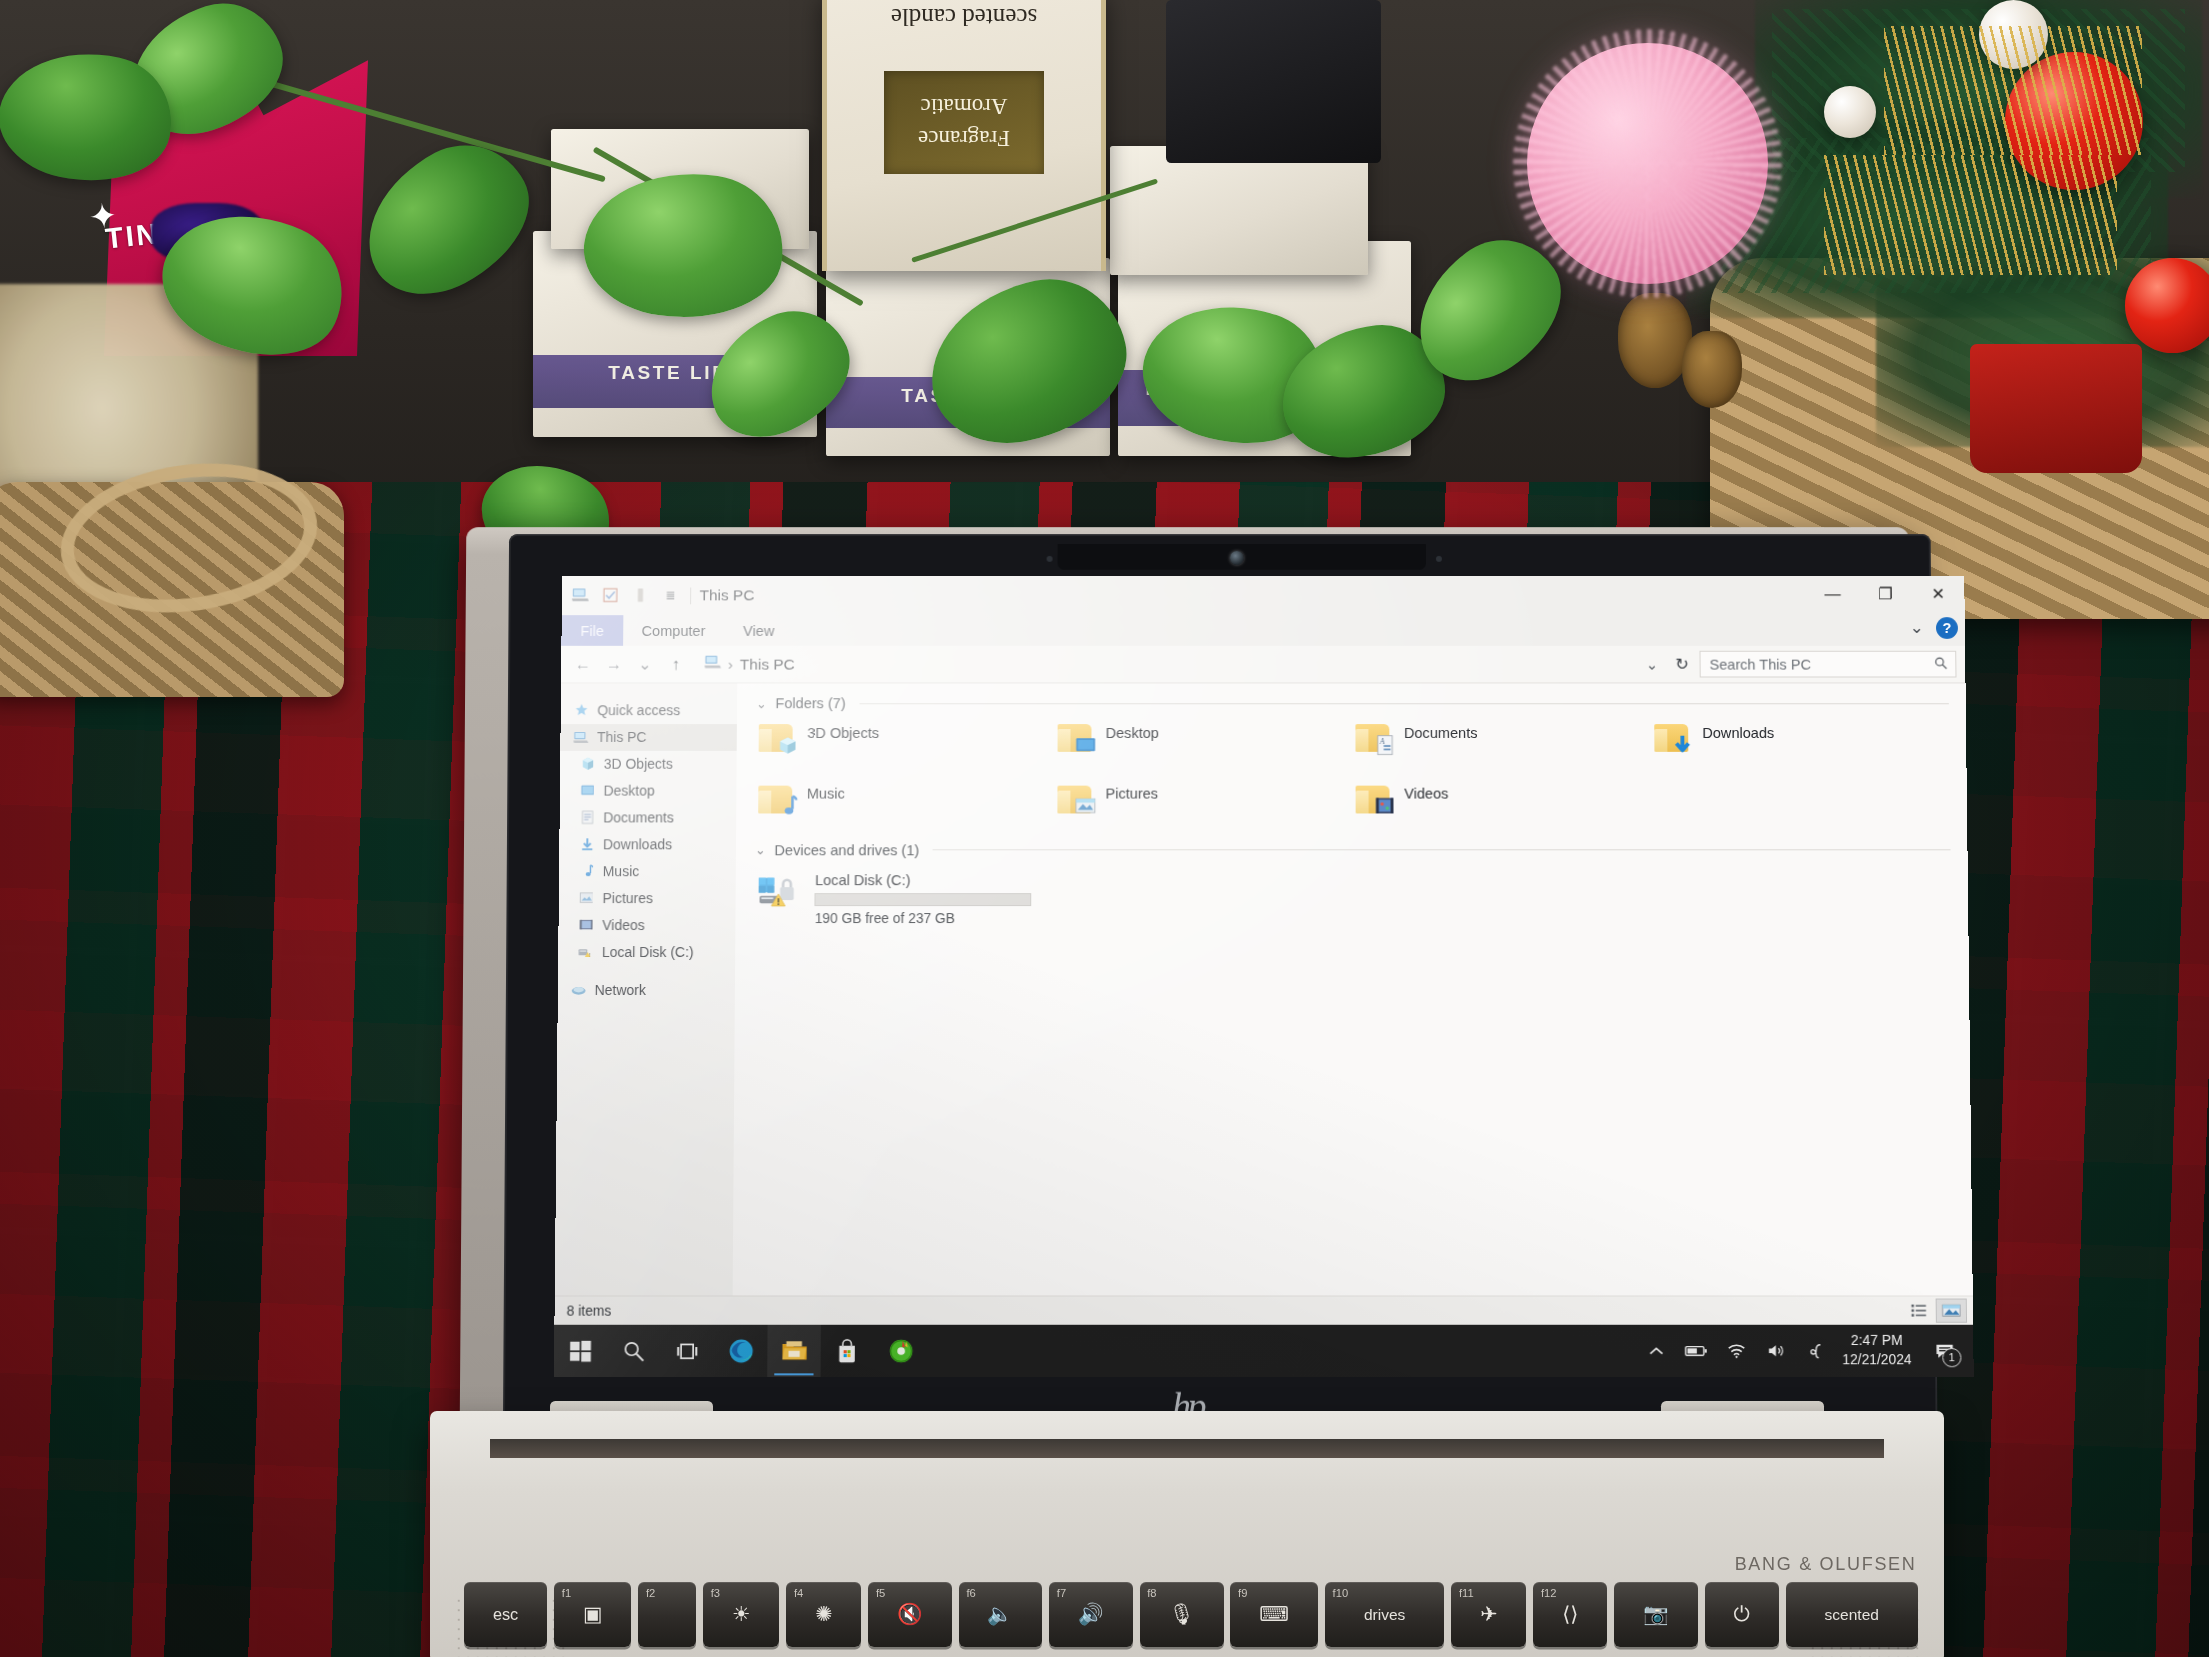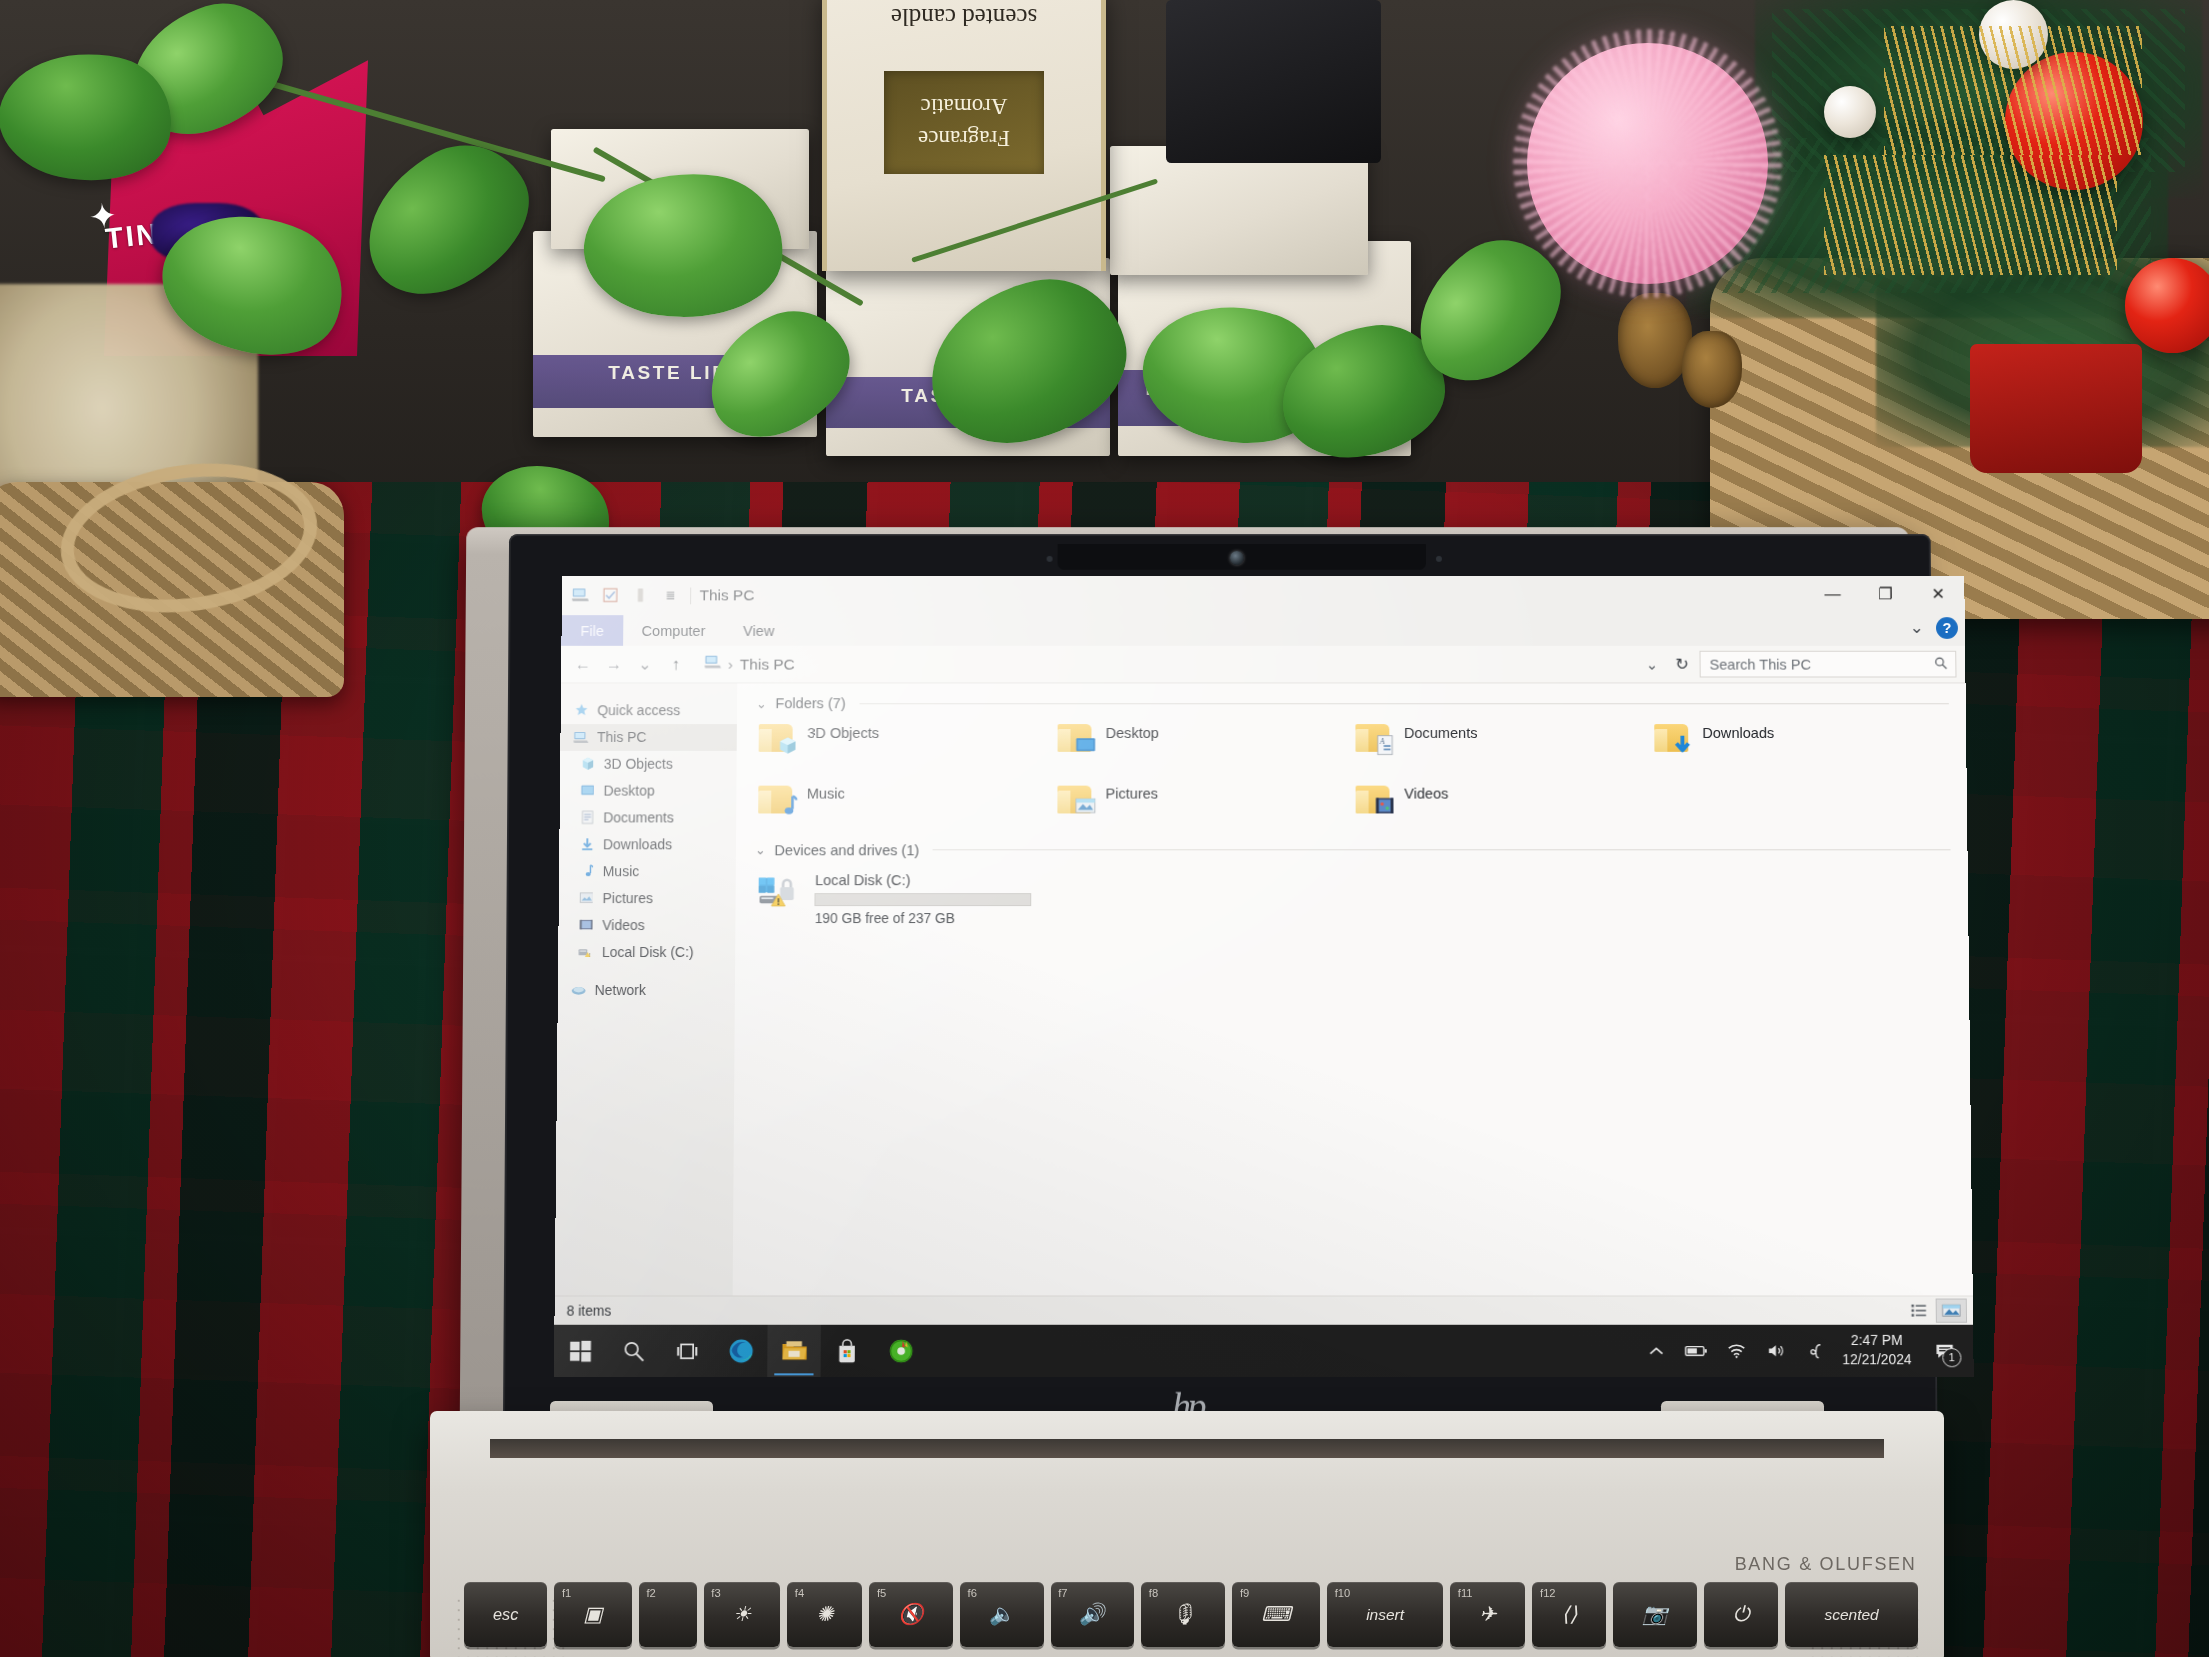--- a/index.html
+++ b/index.html
@@ -301,21 +301,21 @@
     border-radius: 6px;
     box-shadow: 0 2.6px 0 rgba(0,0,0,.4), inset 0 0.9px 0 rgba(255,255,255,.12);
     position:relative;
     color:#e6e3dd;
     display:flex; align-items:center; justify-content:center;
     font-size: 16.3px;
   }
   .key .fn {
     position:absolute; left: 7.7px; top: 5.2px; font-size: 11.2px; color:#c8c4bd;
   }
-  .key .gl { font-size: 20.6px; line-height: 1; font-style: italic; }
+  .key .gl { font-size: 20.6px; line-height: 1; }
   .key.wide { flex: 1.35 1 auto; }
 
   
   .win-desktop {
     position:absolute; inset:0;
     background: linear-gradient(160deg, #f2f4f5 0%, #e9ecee 50%, #dfe3e6 100%);
   }
   .explorer {
     position:absolute; left: 0; top: 0; width: 1411px; height: 750px;
     background: #f7f6f4;
@@ -1108,21 +1108,21 @@
       <div class="key">
           <span class="fn">f8</span>
           <span class="gl">🎙</span>
         </div>
       <div class="key">
           <span class="fn">f9</span>
           <span class="gl">⌨</span>
         </div>
       <div class="key wide">
           <span class="fn">f10</span>
-          <span class="gl" style="font-size:15.5px;">insert</span>
+          <span class="gl" style="font-size:15.5px;">drives</span>
         </div>
       <div class="key">
           <span class="fn">f11</span>
           <span class="gl">✈</span>
         </div>
       <div class="key">
           <span class="fn">f12</span>
           <span class="gl">⟨⟩</span>
         </div>
       <div class="key">

